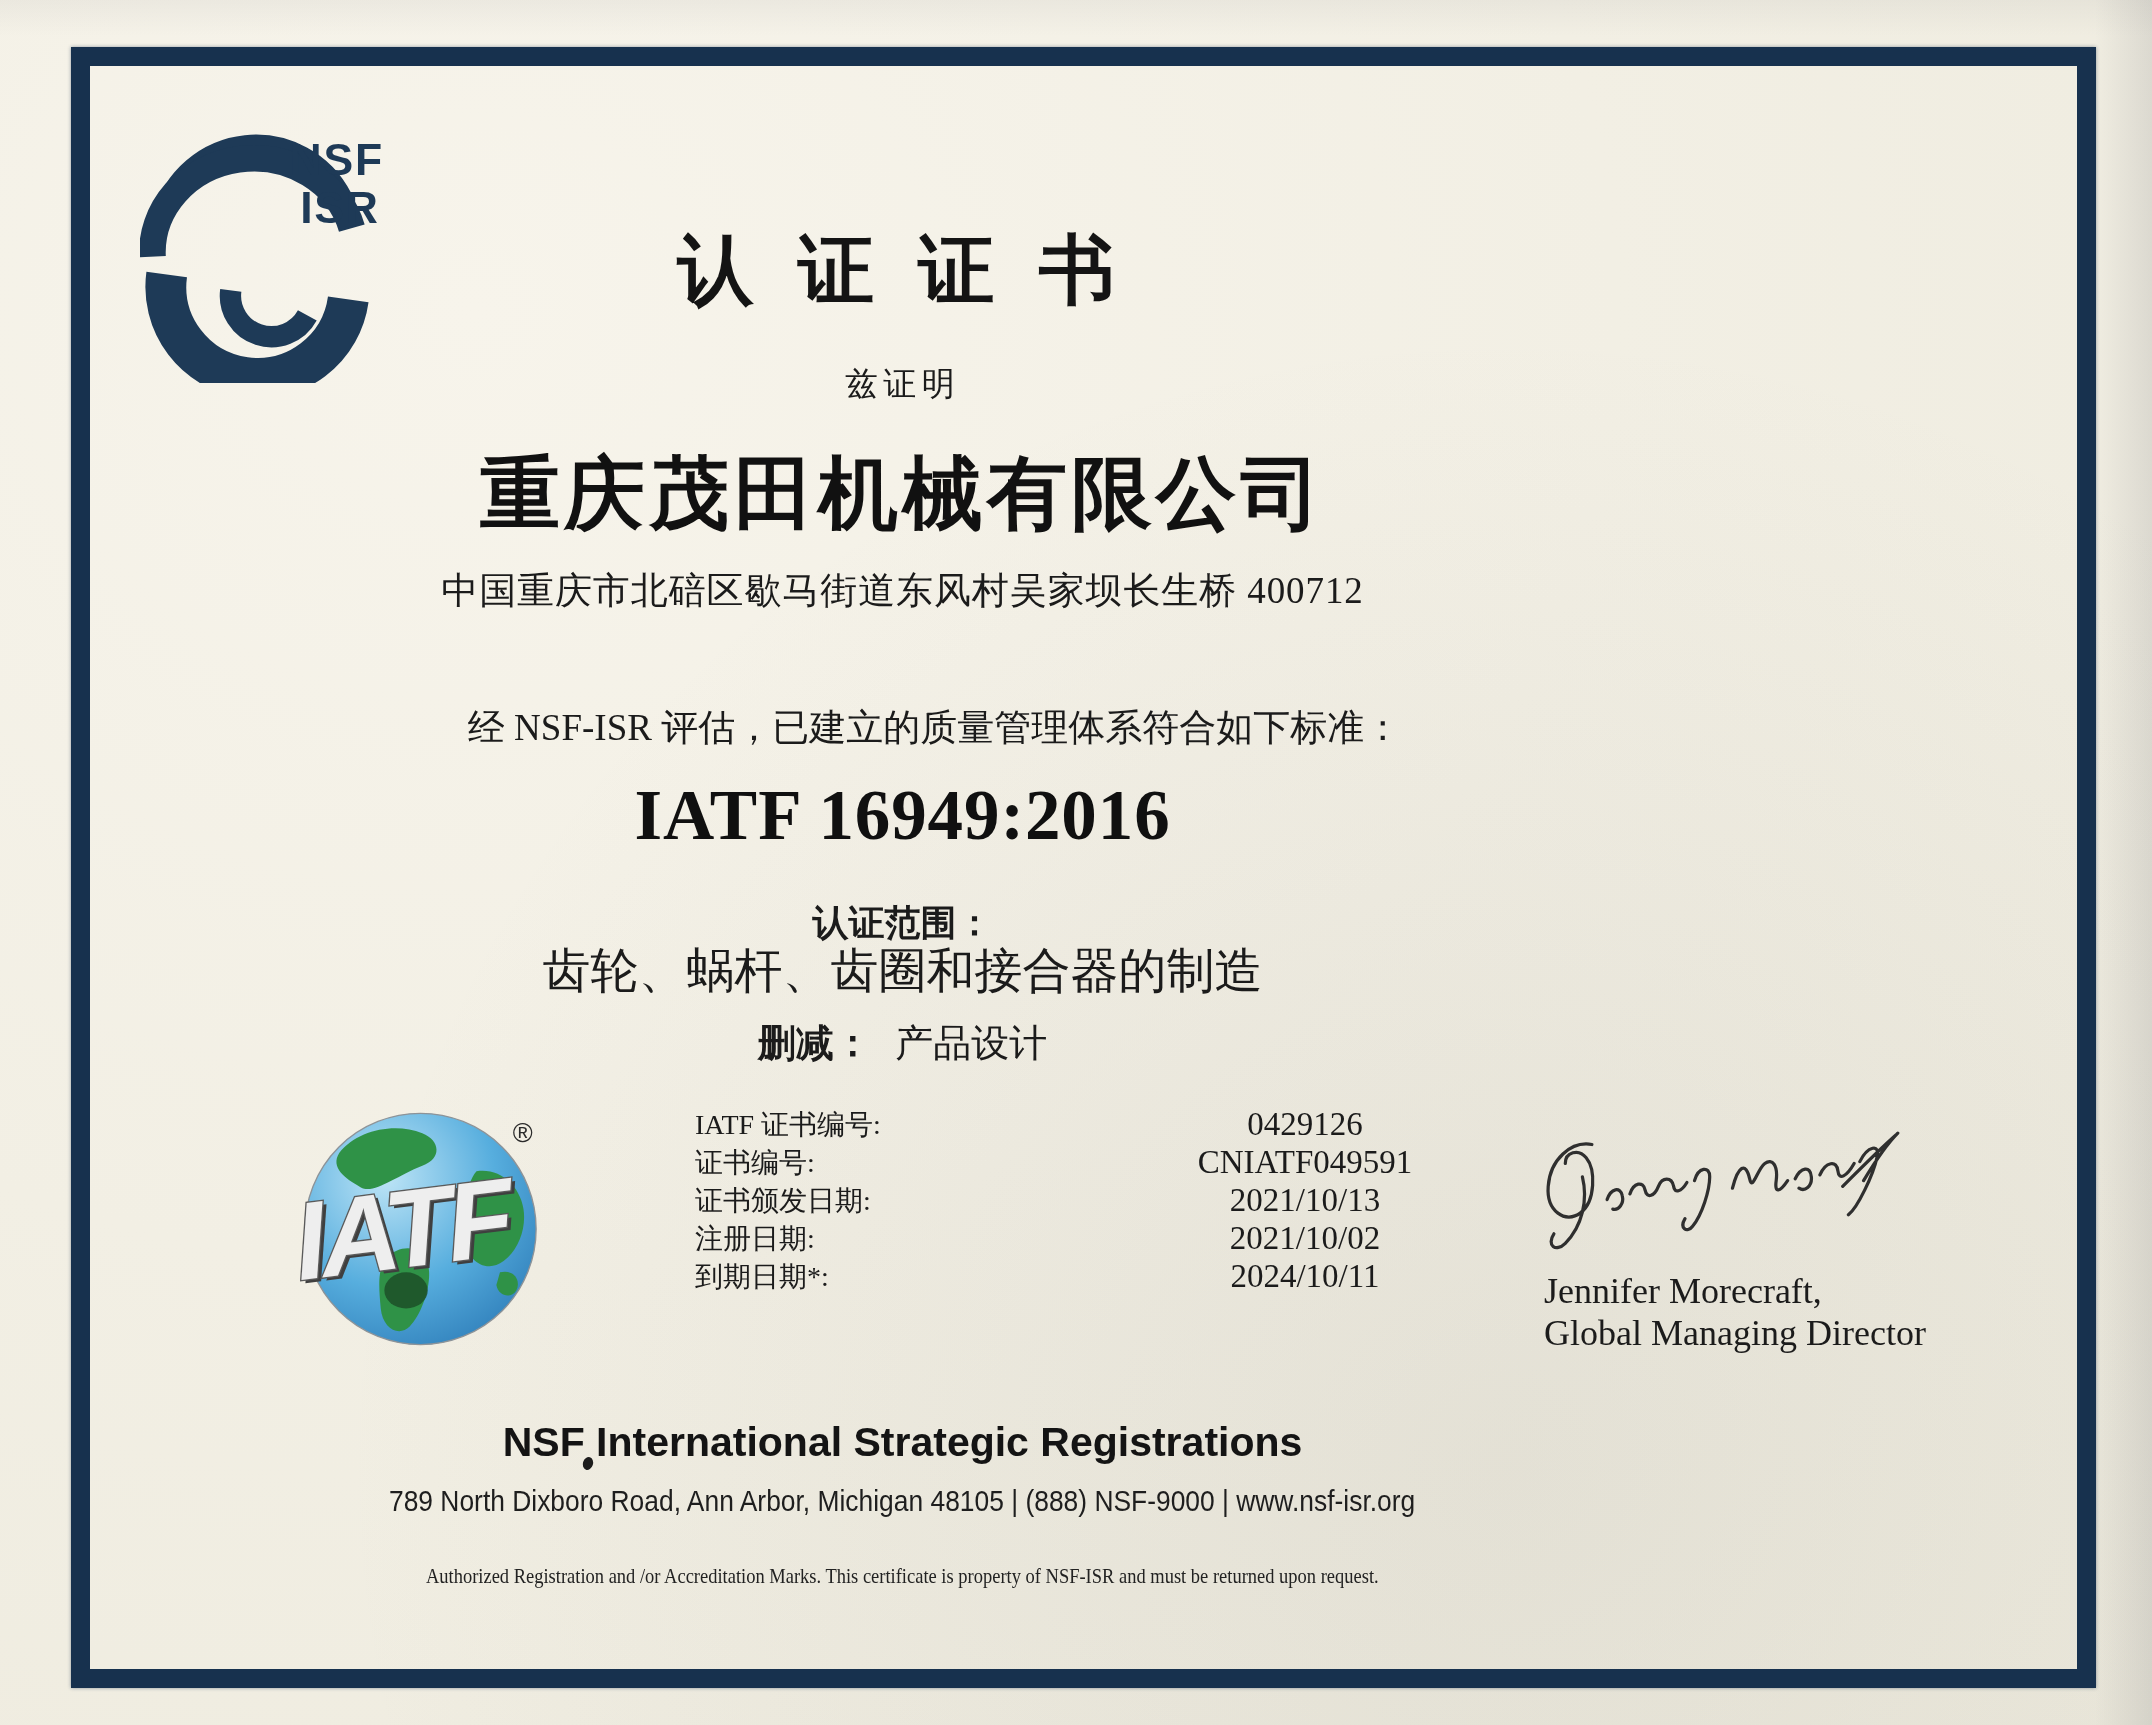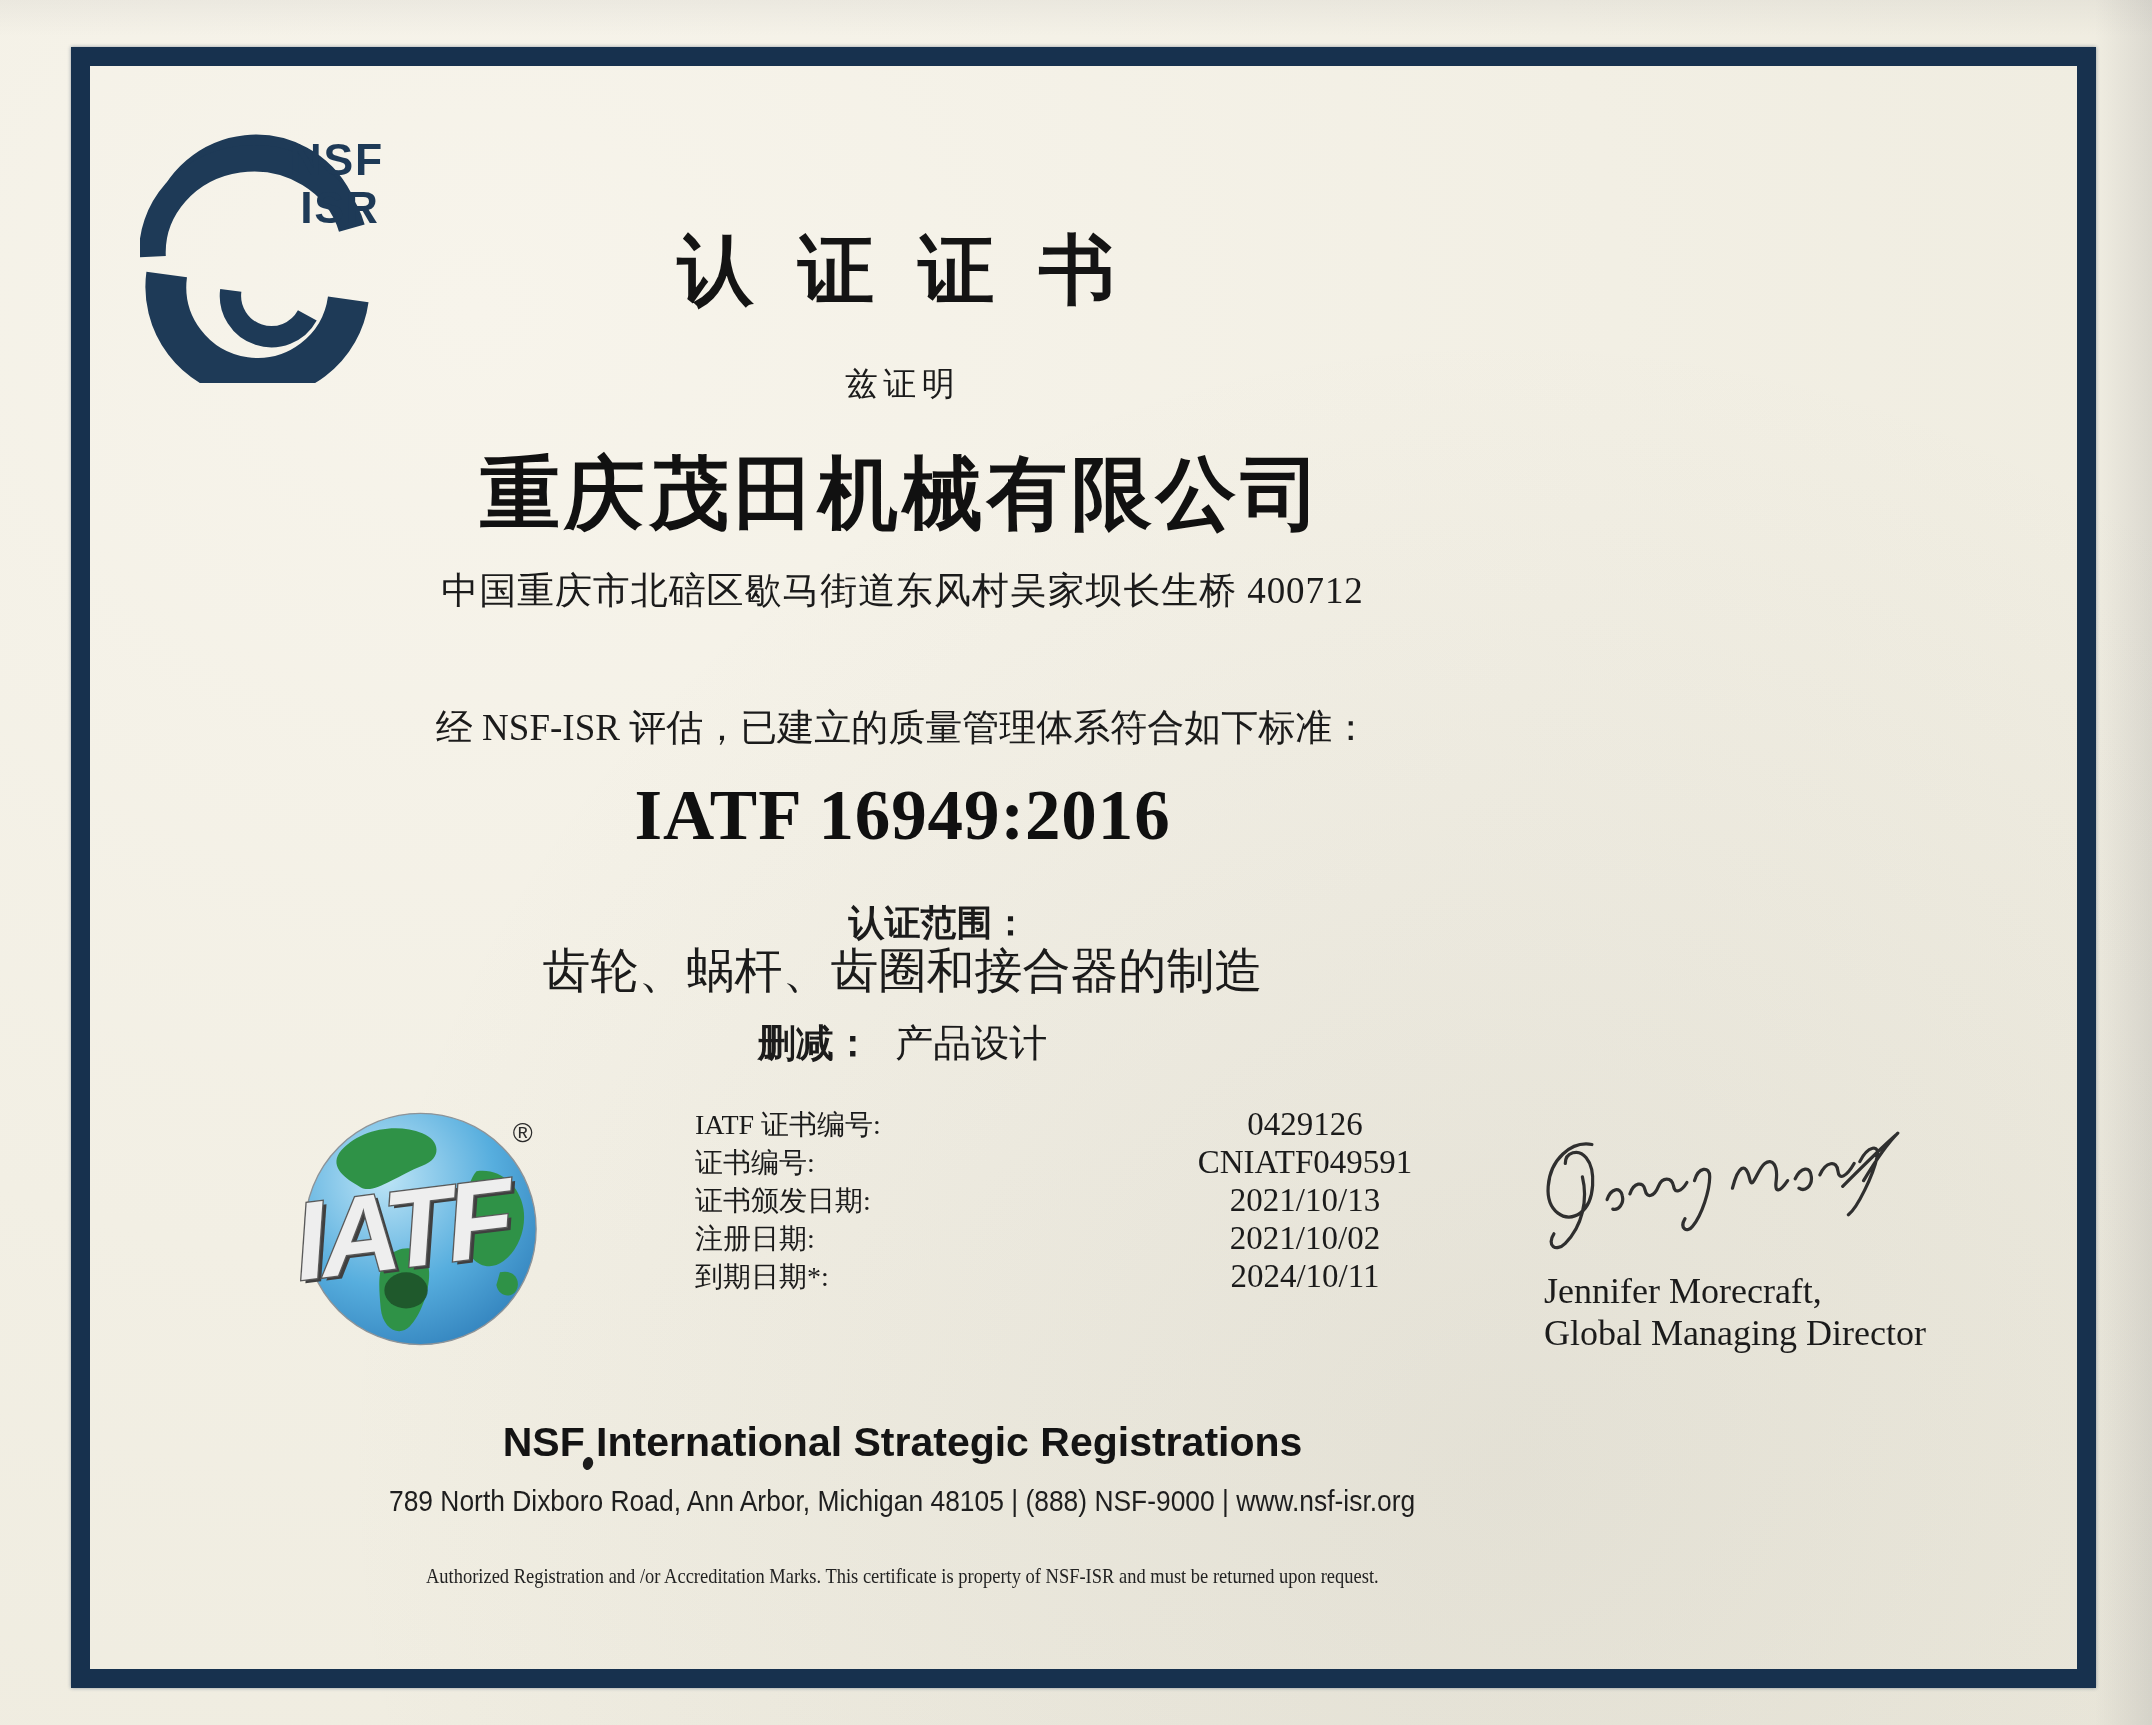--- a/index.html
+++ b/index.html
@@ -17,23 +17,23 @@
     box-shadow:0 0 3.6px rgba(23,49,78,.45);
   }
   .centercol{position:absolute;left:90px;width:1625px;text-align:center;line-height:1.12;}
   .cjk{font-family:"Liberation Serif","DejaVu Serif",serif;}
   .sans{font-family:"Liberation Sans","DejaVu Sans",sans-serif;}
   .sqz{display:inline-block;transform:scaleX(.88);transform-origin:50% 50%;white-space:nowrap;}
   #title{top:228px;font-size:76px;font-weight:700;letter-spacing:12.7px;color:#141414;}
   #certify{top:366px;font-size:33px;letter-spacing:5.4px;font-family:Liberation Serif, serif;}
   #company{top:450px;font-size:80px;font-weight:700;letter-spacing:4.5px;color:#111;}
   #address{top:570px;font-size:37px;letter-spacing:0.9px;}
-  #assessment{top:707px;font-size:37px;}
+  #assessment{top:707px;font-size:37px;margin-left:32px;}
   #standard{top:776px;font-size:71px;font-weight:700;letter-spacing:0.9px;color:#101010;}
-  #scopeHead{top:903px;font-size:36px;font-weight:700;padding-left:36px;}
+  #scopeHead{top:903px;font-size:36px;font-weight:700;}
   #scopeText{top:944px;font-size:48px;}
   #exclusion{top:1022px;font-size:38px;}
   #exclusion .lbl{font-weight:700;margin-right:23.5px;}
   .detrow{position:absolute;height:38px;}
   .detlabel{position:absolute;left:695px;font-size:28px;white-space:nowrap;}
   .detvalue{position:absolute;left:1124px;width:362px;text-align:center;font-size:33px;white-space:nowrap;}
   #issuerName{top:1420px;font-size:41px;font-weight:700;color:#141414;}
   #issuerAddr{top:1484px;font-size:30px;color:#1e1e1e;}
   #foot1{top:1565px;font-size:21px;color:#222;}
   #foot2{top:1590px;font-size:18px;color:#222;}

